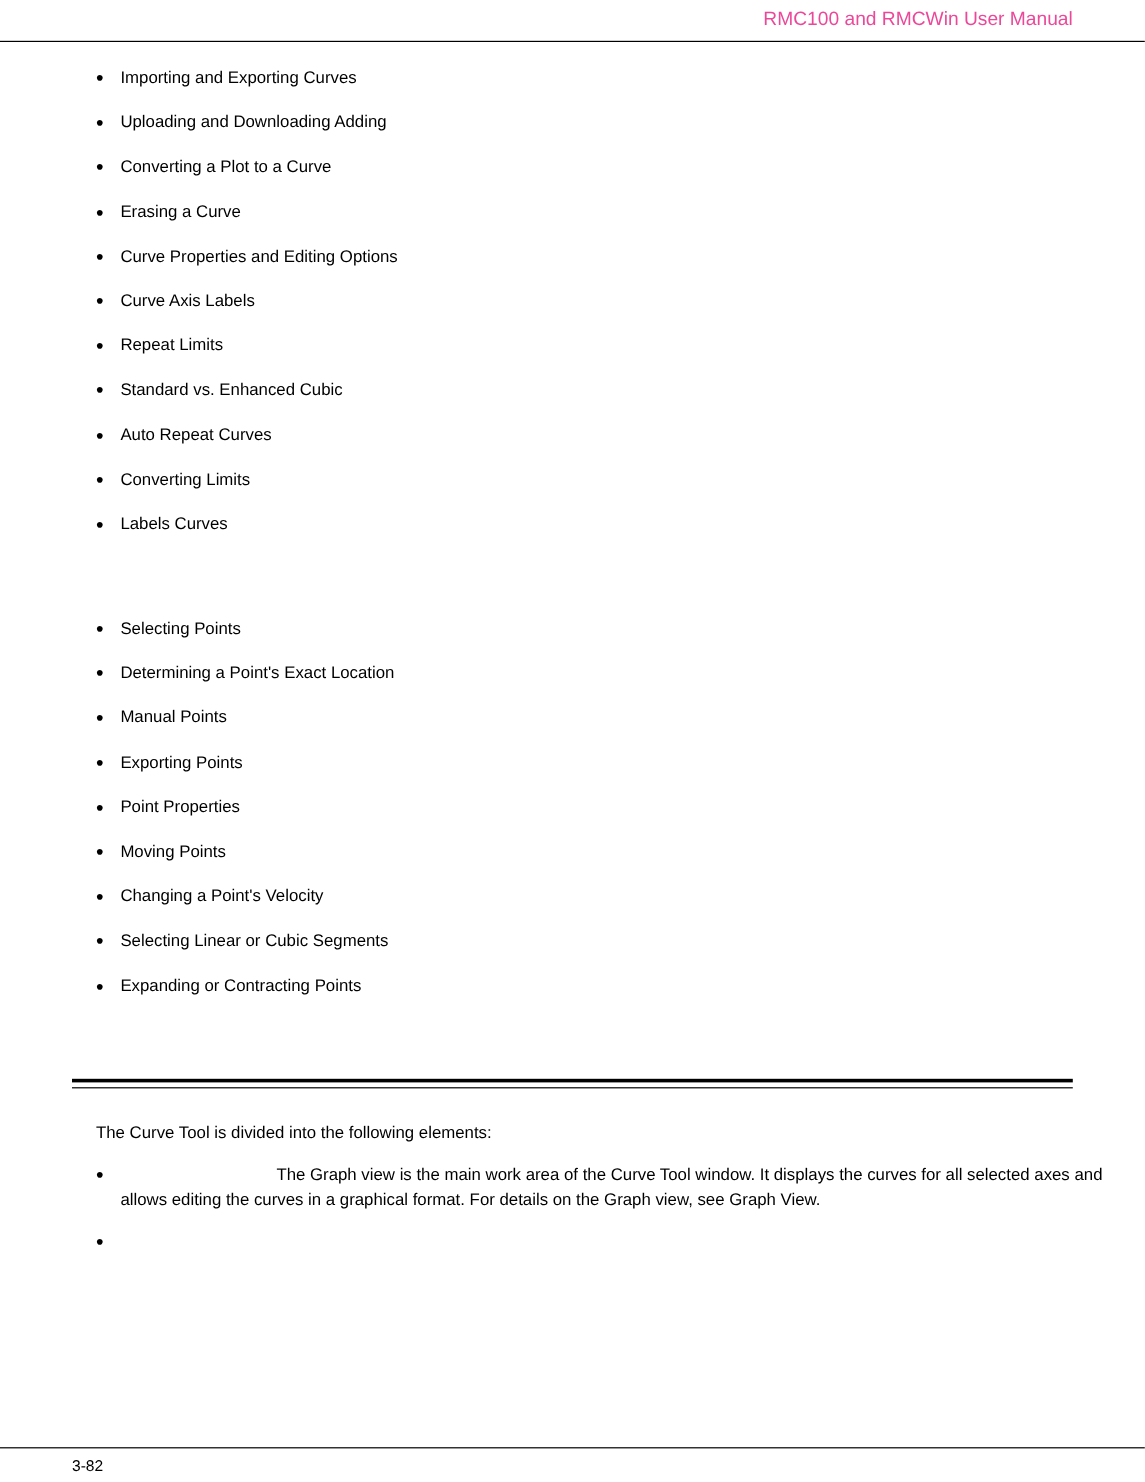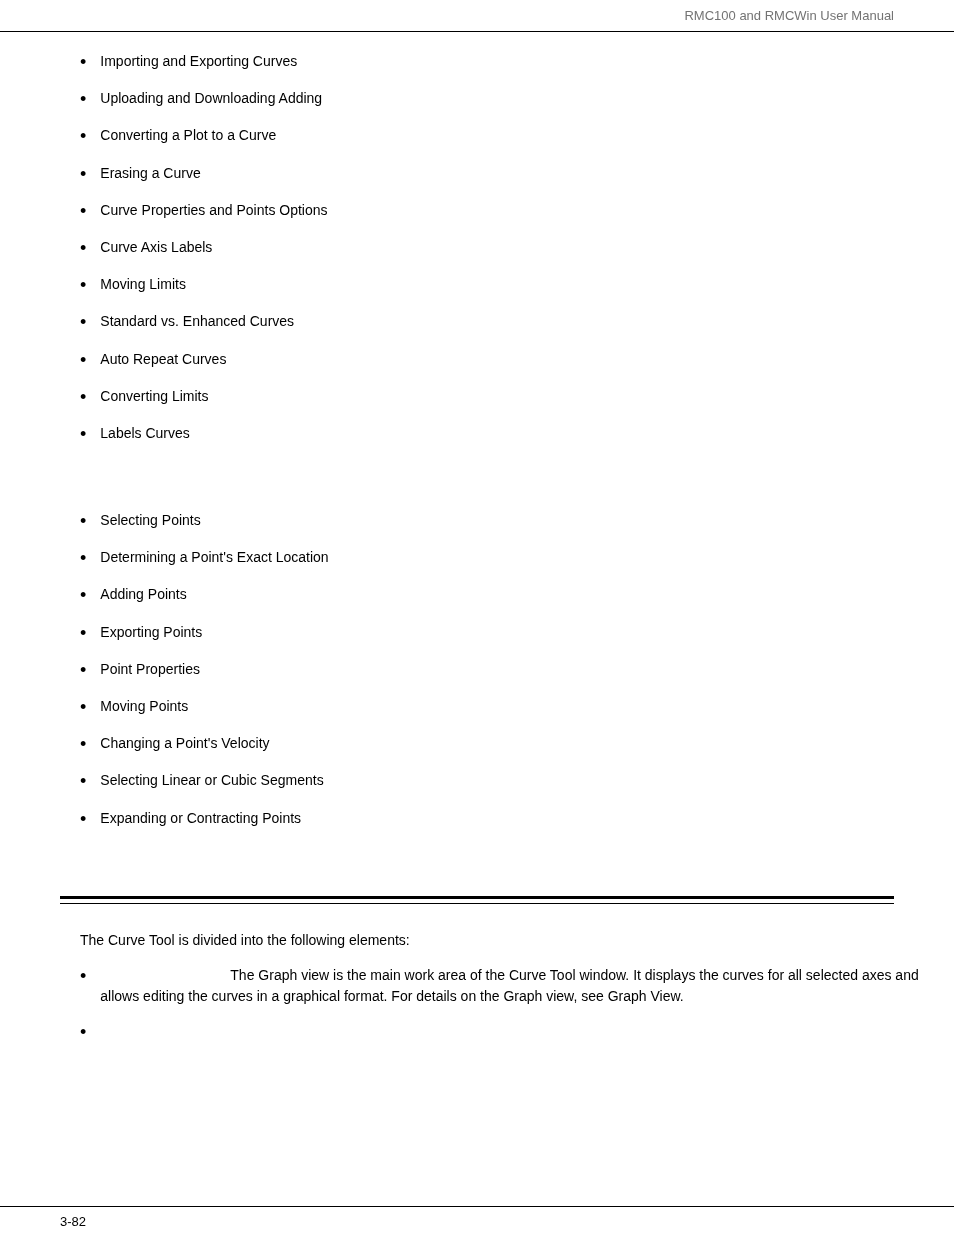--- a/index.html
+++ b/index.html
@@ -26,22 +26,22 @@
     }
 
     .header {
       border-bottom: 1px solid #000000;
       padding: 8px 60px 8px 60px;
       display: flex;
       justify-content: flex-end;
     }
 
     .header-title {
-      font-size: 13px;
-      color: #737373;
+      font-size: 16px;
+      color: #ec4899;
     }
 
     .content {
       padding: 20px 60px 20px 80px;
     }
 
     .bullet-list {
       list-style: none;
       padding: 0;
       margin: 0;
@@ -155,33 +155,33 @@
         <li>
           <span class="bullet">•</span>
           <span>Converting a Plot to a Curve</span>
         </li>
         <li>
           <span class="bullet">•</span>
           <span>Erasing a Curve</span>
         </li>
         <li>
           <span class="bullet">•</span>
-          <span>Curve Properties and Points Options</span>
+          <span>Curve Properties and Editing Options</span>
         </li>
         <li>
           <span class="bullet">•</span>
           <span>Curve Axis Labels</span>
         </li>
         <li>
           <span class="bullet">•</span>
-          <span>Moving Limits</span>
-        </li>
-        <li>
-          <span class="bullet">•</span>
-          <span>Standard vs. Enhanced Curves</span>
+          <span>Repeat Limits</span>
+        </li>
+        <li>
+          <span class="bullet">•</span>
+          <span>Standard vs. Enhanced Cubic</span>
         </li>
         <li>
           <span class="bullet">•</span>
           <span>Auto Repeat Curves</span>
         </li>
         <li>
           <span class="bullet">•</span>
           <span>Converting Limits</span>
         </li>
         <li>
@@ -198,21 +198,21 @@
     <li>
           <span class="bullet">•</span>
           <span>Selecting Points</span>
         </li>
         <li>
           <span class="bullet">•</span>
           <span>Determining a Point's Exact Location</span>
         </li>
         <li>
           <span class="bullet">•</span>
-          <span>Adding Points</span>
+          <span>Manual Points</span>
         </li>
         <li>
           <span class="bullet">•</span>
           <span>Exporting Points</span>
         </li>
         <li>
           <span class="bullet">•</span>
           <span>Point Properties</span>
         </li>
         <li>

